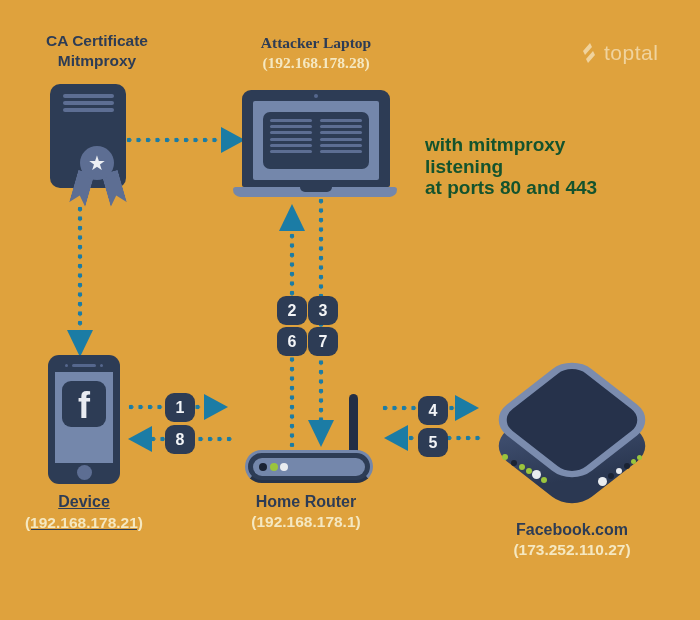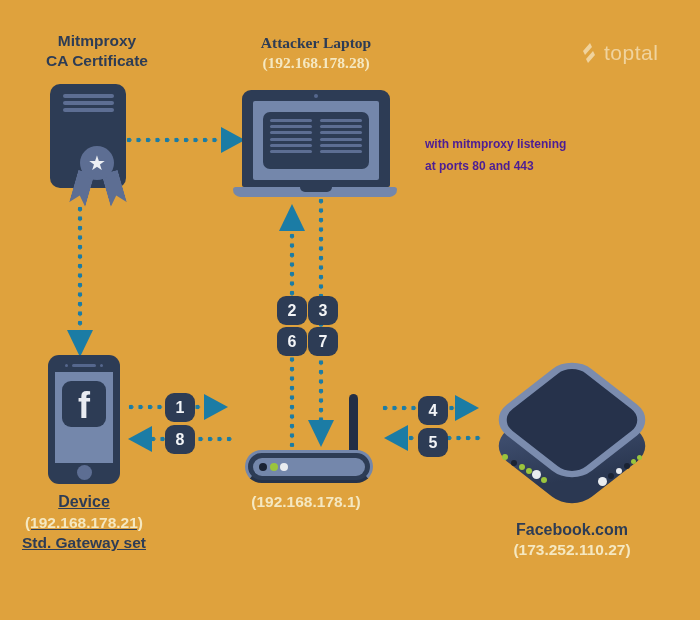--- a/index.html
+++ b/index.html
@@ -5,21 +5,21 @@
   html,body{margin:0;padding:0;}
   body{font-family:"Liberation Sans",sans-serif;}
   .stage{
     position:relative;width:700px;height:620px;overflow:hidden;
     background:#dfa23d;
   }
   .abs{position:absolute;}
   
   .lbl{color:#2d3c55;font-weight:bold;font-size:15.5px;line-height:19.5px;text-align:center;}
   .lbl .cream{color:#f5e8c1;}
-  .note{color:#4c1d95;font-weight:bold;font-size:12px;line-height:21.5px;text-align:left;}
+  .note{color:#14532d;font-weight:bold;font-size:19px;line-height:21.5px;text-align:left;}
   
   .toptal{display:flex;align-items:center;gap:4px;color:rgba(250,240,216,0.62);}
   .toptal .wordmark{font-size:21px;letter-spacing:0.5px;}
   .toptal svg{display:block;}
   
   .navy{background:#2d3c55;}
   .panel{background:#7487ab;}
   .stripe{background:#5d6e93;border-radius:2px;}
   
   .dots-h{height:6px;background-image:radial-gradient(circle at 3px 3px,#1b7ca5 2.1px,rgba(0,0,0,0) 2.6px);background-size:9.5px 6px;background-repeat:repeat-x;z-index:1;}
@@ -76,22 +76,22 @@
 
   <div class="abs toptal" style="left:580px;top:41px;">
     <svg width="20" height="23" viewBox="0 0 20 23">
       <path d="M5 13 L12 5 L10 1 L3 9 Z" fill="rgba(250,240,216,0.62)"></path>
       <path d="M8 21 L15 13 L13 9 L6 17 Z" fill="rgba(250,240,216,0.62)"></path>
     </svg>
     <span class="wordmark">toptal</span>
   </div>
 
   <div class="abs lbl" style="left:17px;top:31px;width:160px;">
+    <div>CA Certificate</div>
     <div>Mitmproxy</div>
-    <div>CA Certificate</div>
   </div>
   <div class="abs lbl" style="left:236px;top:33px;width:160px;font-family:Liberation Serif, serif;">
     <div>Attacker Laptop</div>
     <div class="cream">(192.168.178.28)</div>
   </div>
   <div class="abs note" style="left:425px;top:134px;width:210px;">
     <div>with mitmproxy listening</div>
     <div>at ports 80 and 443</div>
   </div>
 
@@ -190,23 +190,23 @@
   <div class="abs badge" style="left:277px;top:296px;">2</div>
   <div class="abs badge" style="left:308px;top:296px;">3</div>
   <div class="abs badge" style="left:277px;top:327px;">6</div>
   <div class="abs badge" style="left:308px;top:327px;">7</div>
   <div class="abs badge" style="left:418px;top:396px;">4</div>
   <div class="abs badge" style="left:418px;top:428px;">5</div>
 
   <div class="abs lbl" style="left:4px;top:492px;width:160px;line-height:20.5px;text-decoration:underline;">
     <div style="font-size:16px;">Device</div>
     <div class="cream">(192.168.178.21)</div>
-    <div>Std. Gateway set</div>
   </div>
   <div class="abs lbl" style="left:231px;top:492px;width:150px;line-height:20px;">
+    <div style="font-size:16px;">Home Router</div>
     <div class="cream">(192.168.178.1)</div>
   </div>
   <div class="abs lbl" style="left:482px;top:520px;width:180px;line-height:20px;">
     <div style="font-size:16px;">Facebook.com</div>
     <div class="cream">(173.252.110.27)</div>
   </div>
 
 </div>
 
 </body></html>

